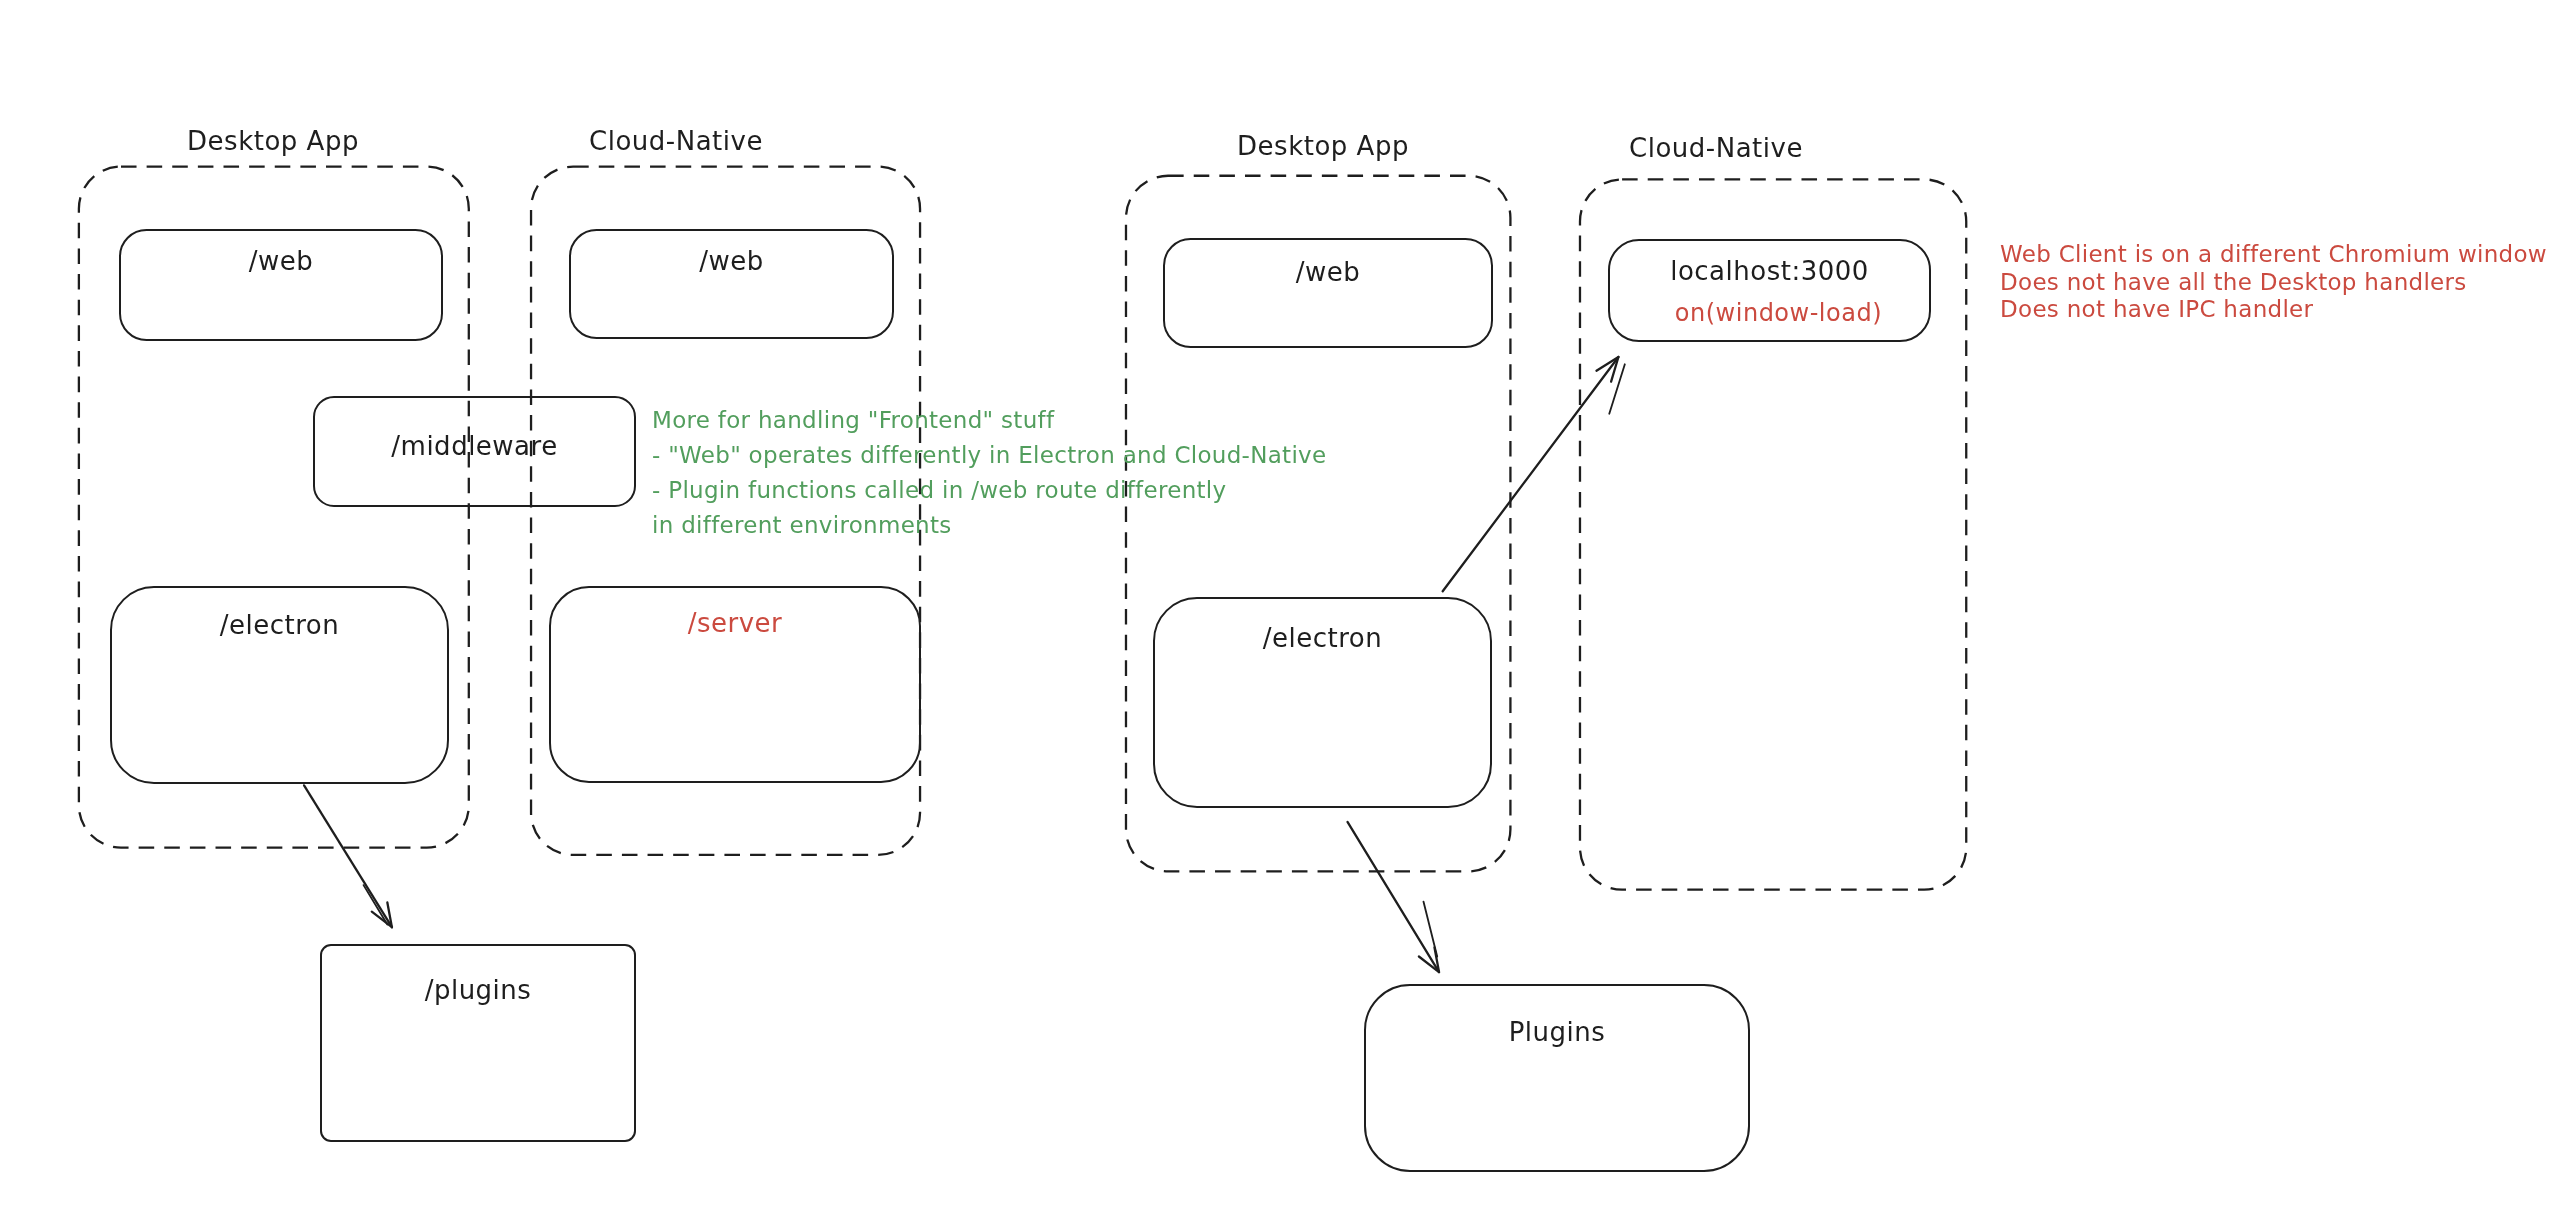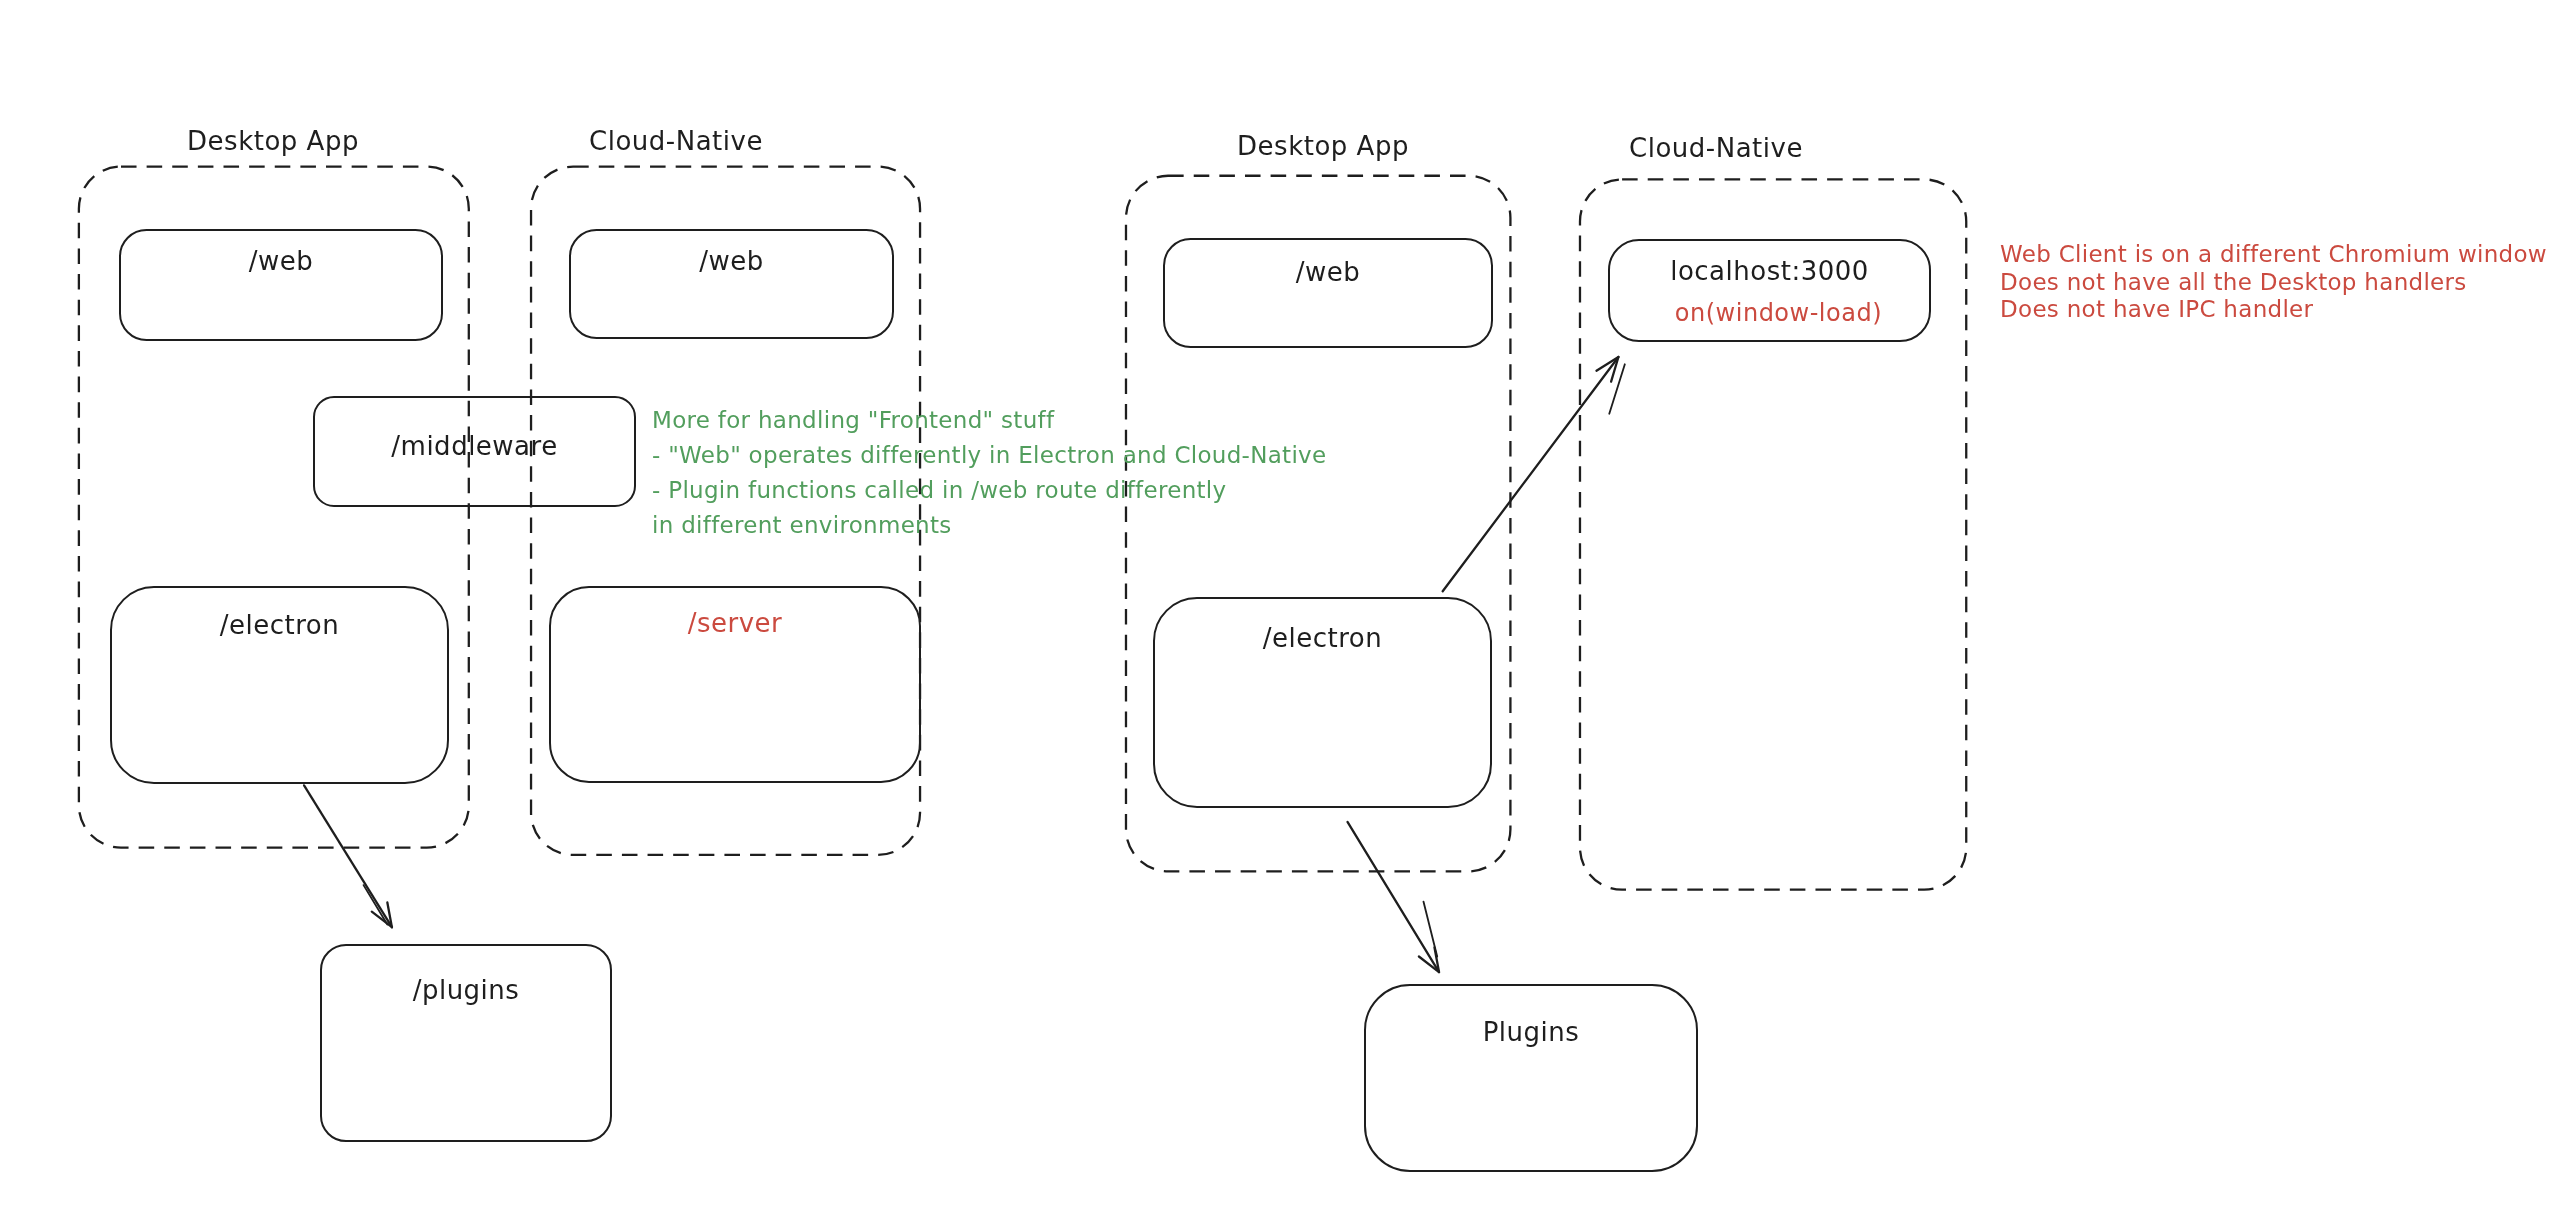--- a/index.html
+++ b/index.html
@@ -97,21 +97,21 @@
   <div class="node" style="left:119px; top:229px; width:324px; height:112px; border-radius:27.5px; padding-top:14.6px;">/web</div>
 
   <div class="node" style="left:569px; top:229px; width:325px; height:110px; border-radius:27.5px; padding-top:14.6px;">/web</div>
 
   <div class="node" style="left:313px; top:396px; width:323px; height:111px; border-radius:21px; padding-top:33px;">/middleware</div>
 
   <div class="node" style="left:110px; top:586px; width:339px; height:198px; border-radius:44px; padding-top:22px;">/electron</div>
 
   <div class="node red-text" style="left:549px; top:586px; width:372px; height:197px; border-radius:40px; padding-top:20px;">/server</div>
 
-  <div class="node" style="left:320px; top:944px; width:292px; height:198px; border-radius:26px; padding-top:29px;">/plugins</div>
+  <div class="node" style="left:320px; top:944px; width:316px; height:198px; border-radius:11px; padding-top:29px;">/plugins</div>
 
   <div class="note note-green" style="left:652px; top:403px;">
     <div>More for handling "Frontend" stuff</div>
     <div>- "Web" operates differently in Electron and Cloud-Native</div>
     <div>- Plugin functions called in /web route differently</div>
     <div>in different environments</div>
   </div>
 
   <div class="group-label" style="left:1323px; top:146px;">Desktop App</div>
   <div class="group-label" style="left:1716px; top:148px;">Cloud-Native</div>
@@ -119,21 +119,21 @@
   <div class="node" style="left:1163px; top:238px; width:330px; height:110px; border-radius:27.5px; padding-top:16.5px;">/web</div>
 
   <div class="node" style="left:1608px; top:239px; width:323px; height:103px; border-radius:31px; padding-top:14.6px;">
     <div>localhost:3000</div>
     <div class="sub-line red-text">on(window-load)</div>
   </div>
 
 
   <div class="node" style="left:1153px; top:597px; width:339px; height:211px; border-radius:44px; padding-top:24px;">/electron</div>
 
-  <div class="node" style="left:1364px; top:984px; width:334px; height:188px; border-radius:46px; padding-top:31px;">Plugins</div>
+  <div class="node" style="left:1364px; top:984px; width:386px; height:188px; border-radius:46px; padding-top:31px;">Plugins</div>
 
   <div class="note note-red" style="left:2000px; top:241px;">
     <div>Web Client is on a different Chromium window</div>
     <div>Does not have all the Desktop handlers</div>
     <div>Does not have IPC handler</div>
   </div>
 
 </div>
 
 

